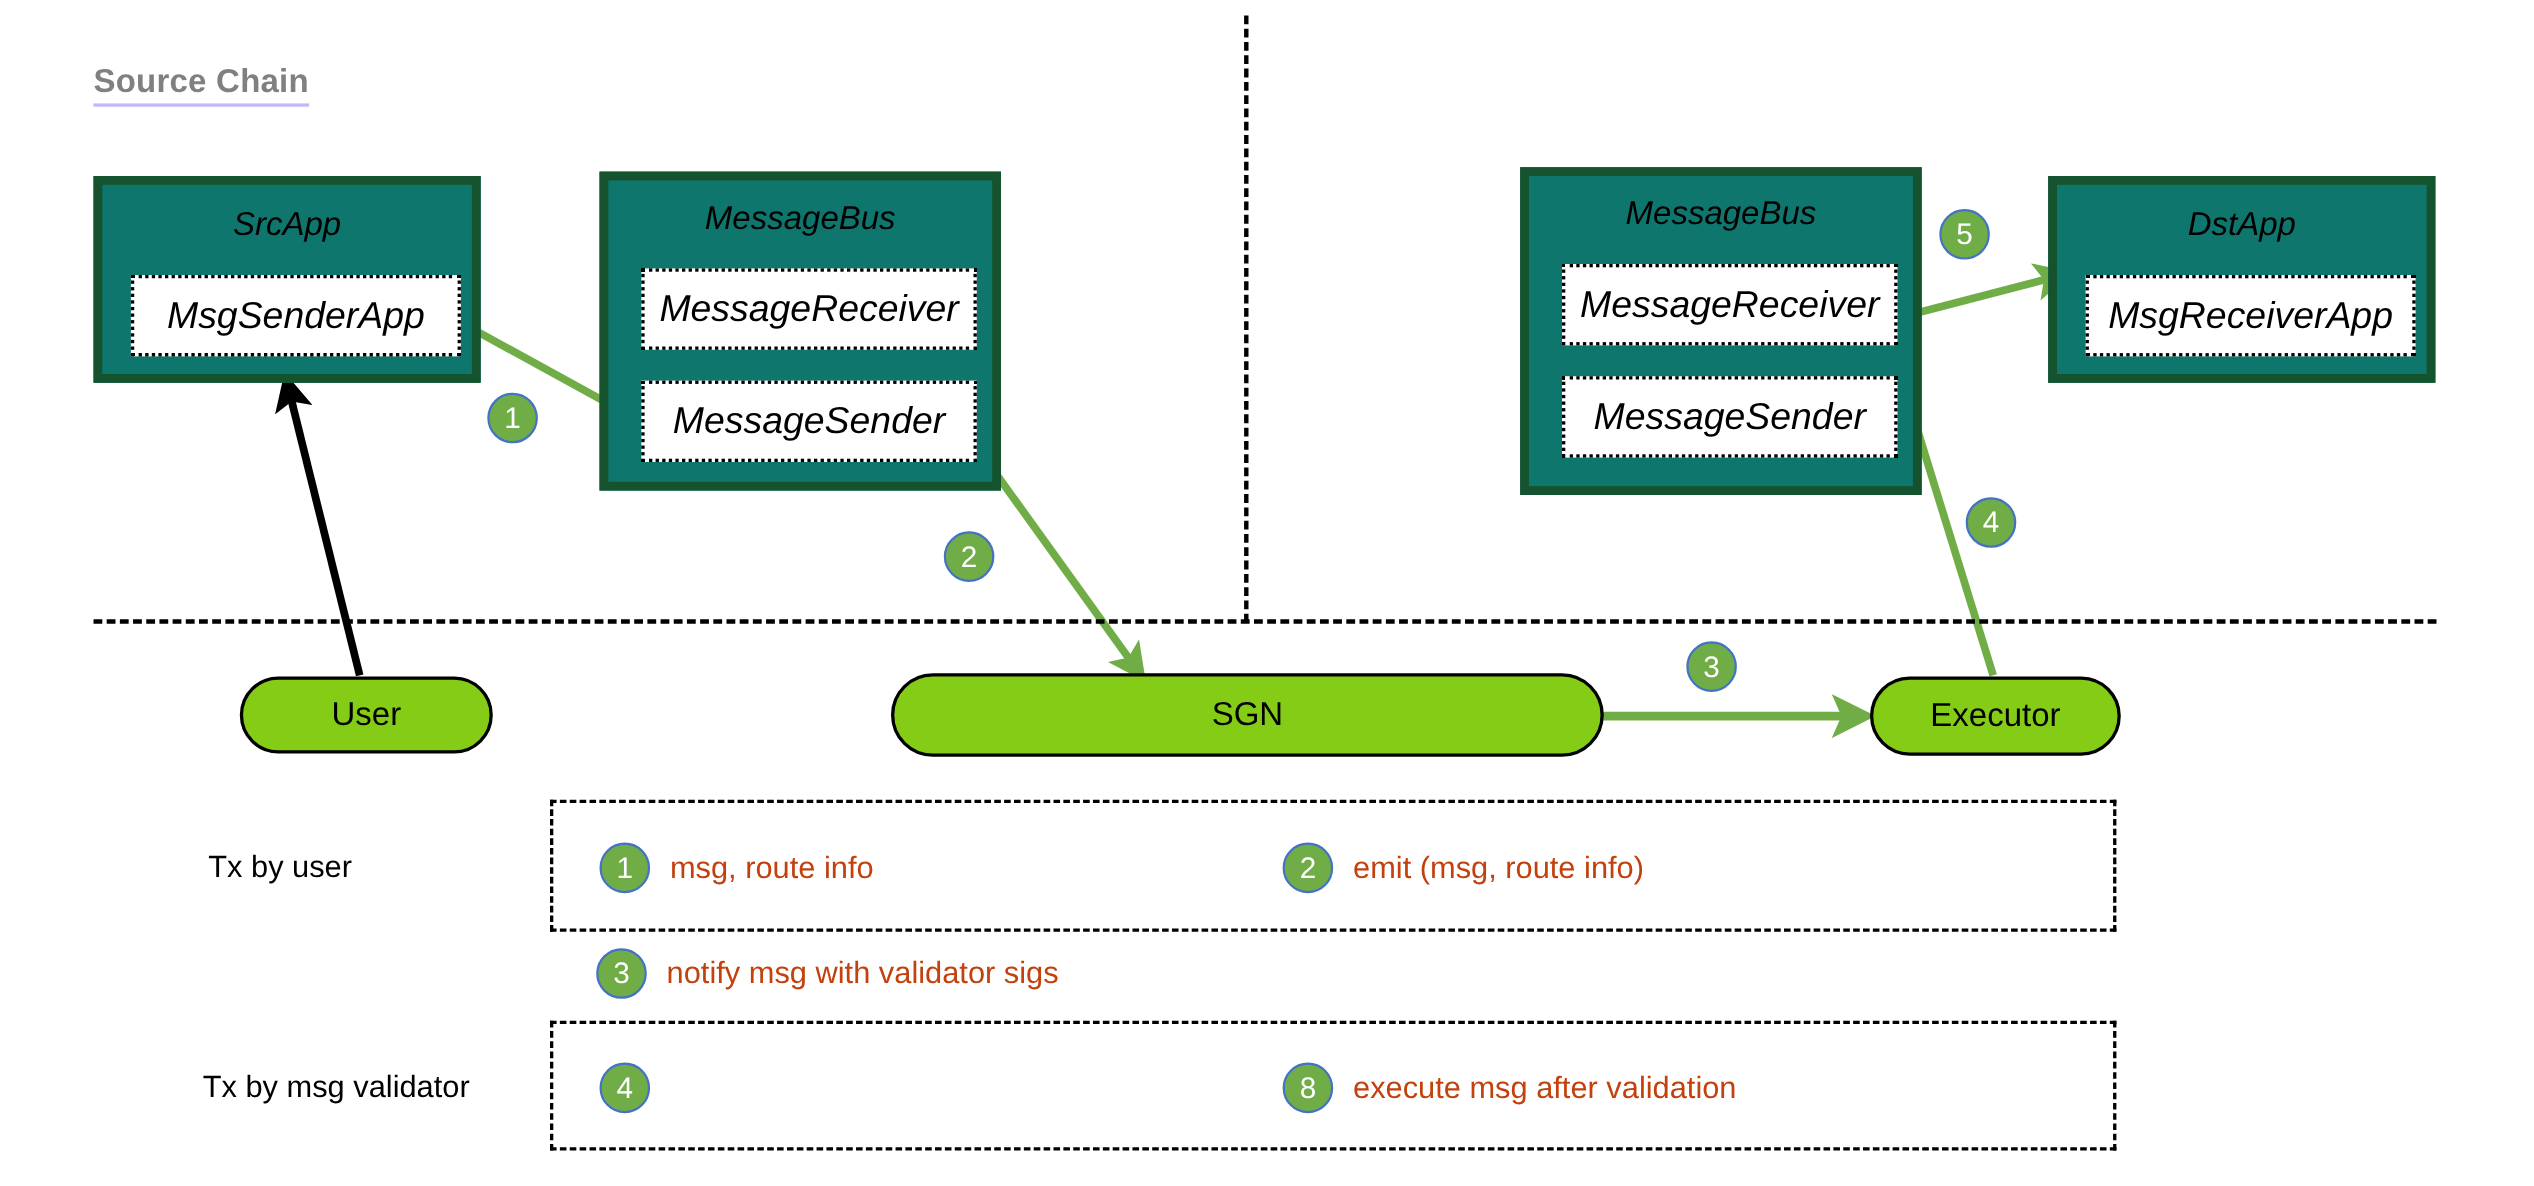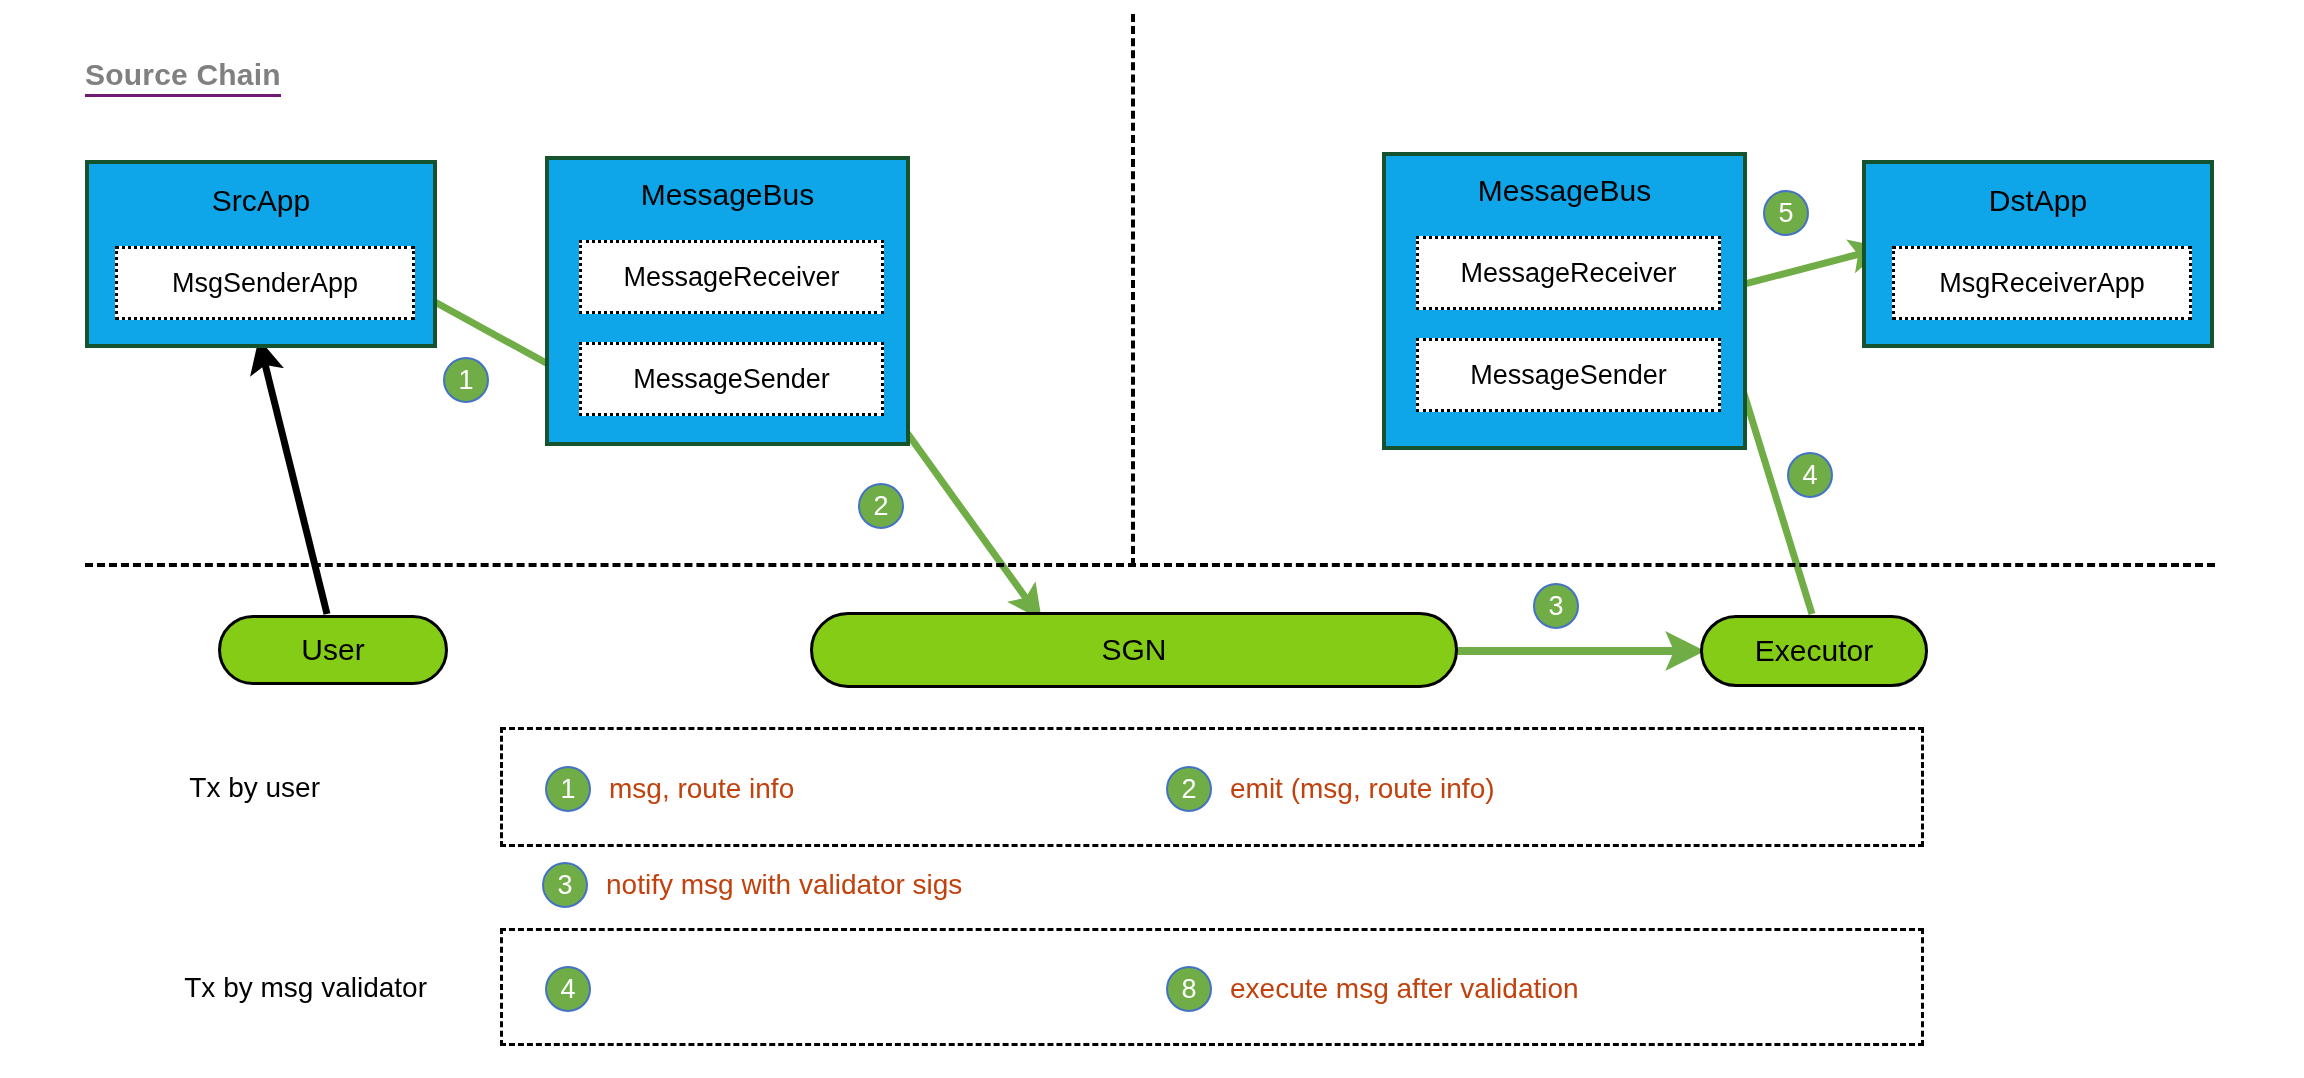--- a/index.html
+++ b/index.html
@@ -1,34 +1,34 @@
 <!DOCTYPE html>
 <html><head>
 <meta charset="utf-8">
 <style>
   html,body{margin:0;padding:0;background:#ffffff;}
   body{width:2304px;height:1078px;font-family:"Liberation Sans","DejaVu Sans",sans-serif;overflow:hidden;}
   #stage{position:relative;width:2304px;height:1078px;background:#fff;}
 
   .chain-title{
     position:absolute;font-size:30px;font-weight:bold;color:#808080;
-    border-bottom:3px solid #701a75;padding-bottom:2px;white-space:nowrap;
+    border-bottom:3px solid #c4b5fd;padding-bottom:2px;white-space:nowrap;
     letter-spacing:0.2px;
   }
 
   .outer-box{
-    position:absolute;border:4px solid #14532d;background:#0ea5e9;box-sizing:border-box;
+    position:absolute;border:8px solid #14532d;background:#0f766e;box-sizing:border-box;font-style:italic;
   }
   .outer-title{
     position:absolute;left:0;right:0;text-align:center;font-size:30px;color:#000;
     white-space:nowrap;
   }
   .inner-box{
     position:absolute;border:3px dotted #000;background:#fff;box-sizing:border-box;
-    display:flex;align-items:center;justify-content:center;font-size:27px;color:#000;
+    display:flex;align-items:center;justify-content:center;font-size:34px;color:#000;
     white-space:nowrap;
   }
 
   .pill{
     position:absolute;border:3px solid #000;background:#84cc16;box-sizing:border-box;
     display:flex;align-items:center;justify-content:center;font-size:30px;color:#000;
     border-radius:999px;white-space:nowrap;
   }
 
   .vdivider{position:absolute;width:0;border-left:4px dashed #000;}

